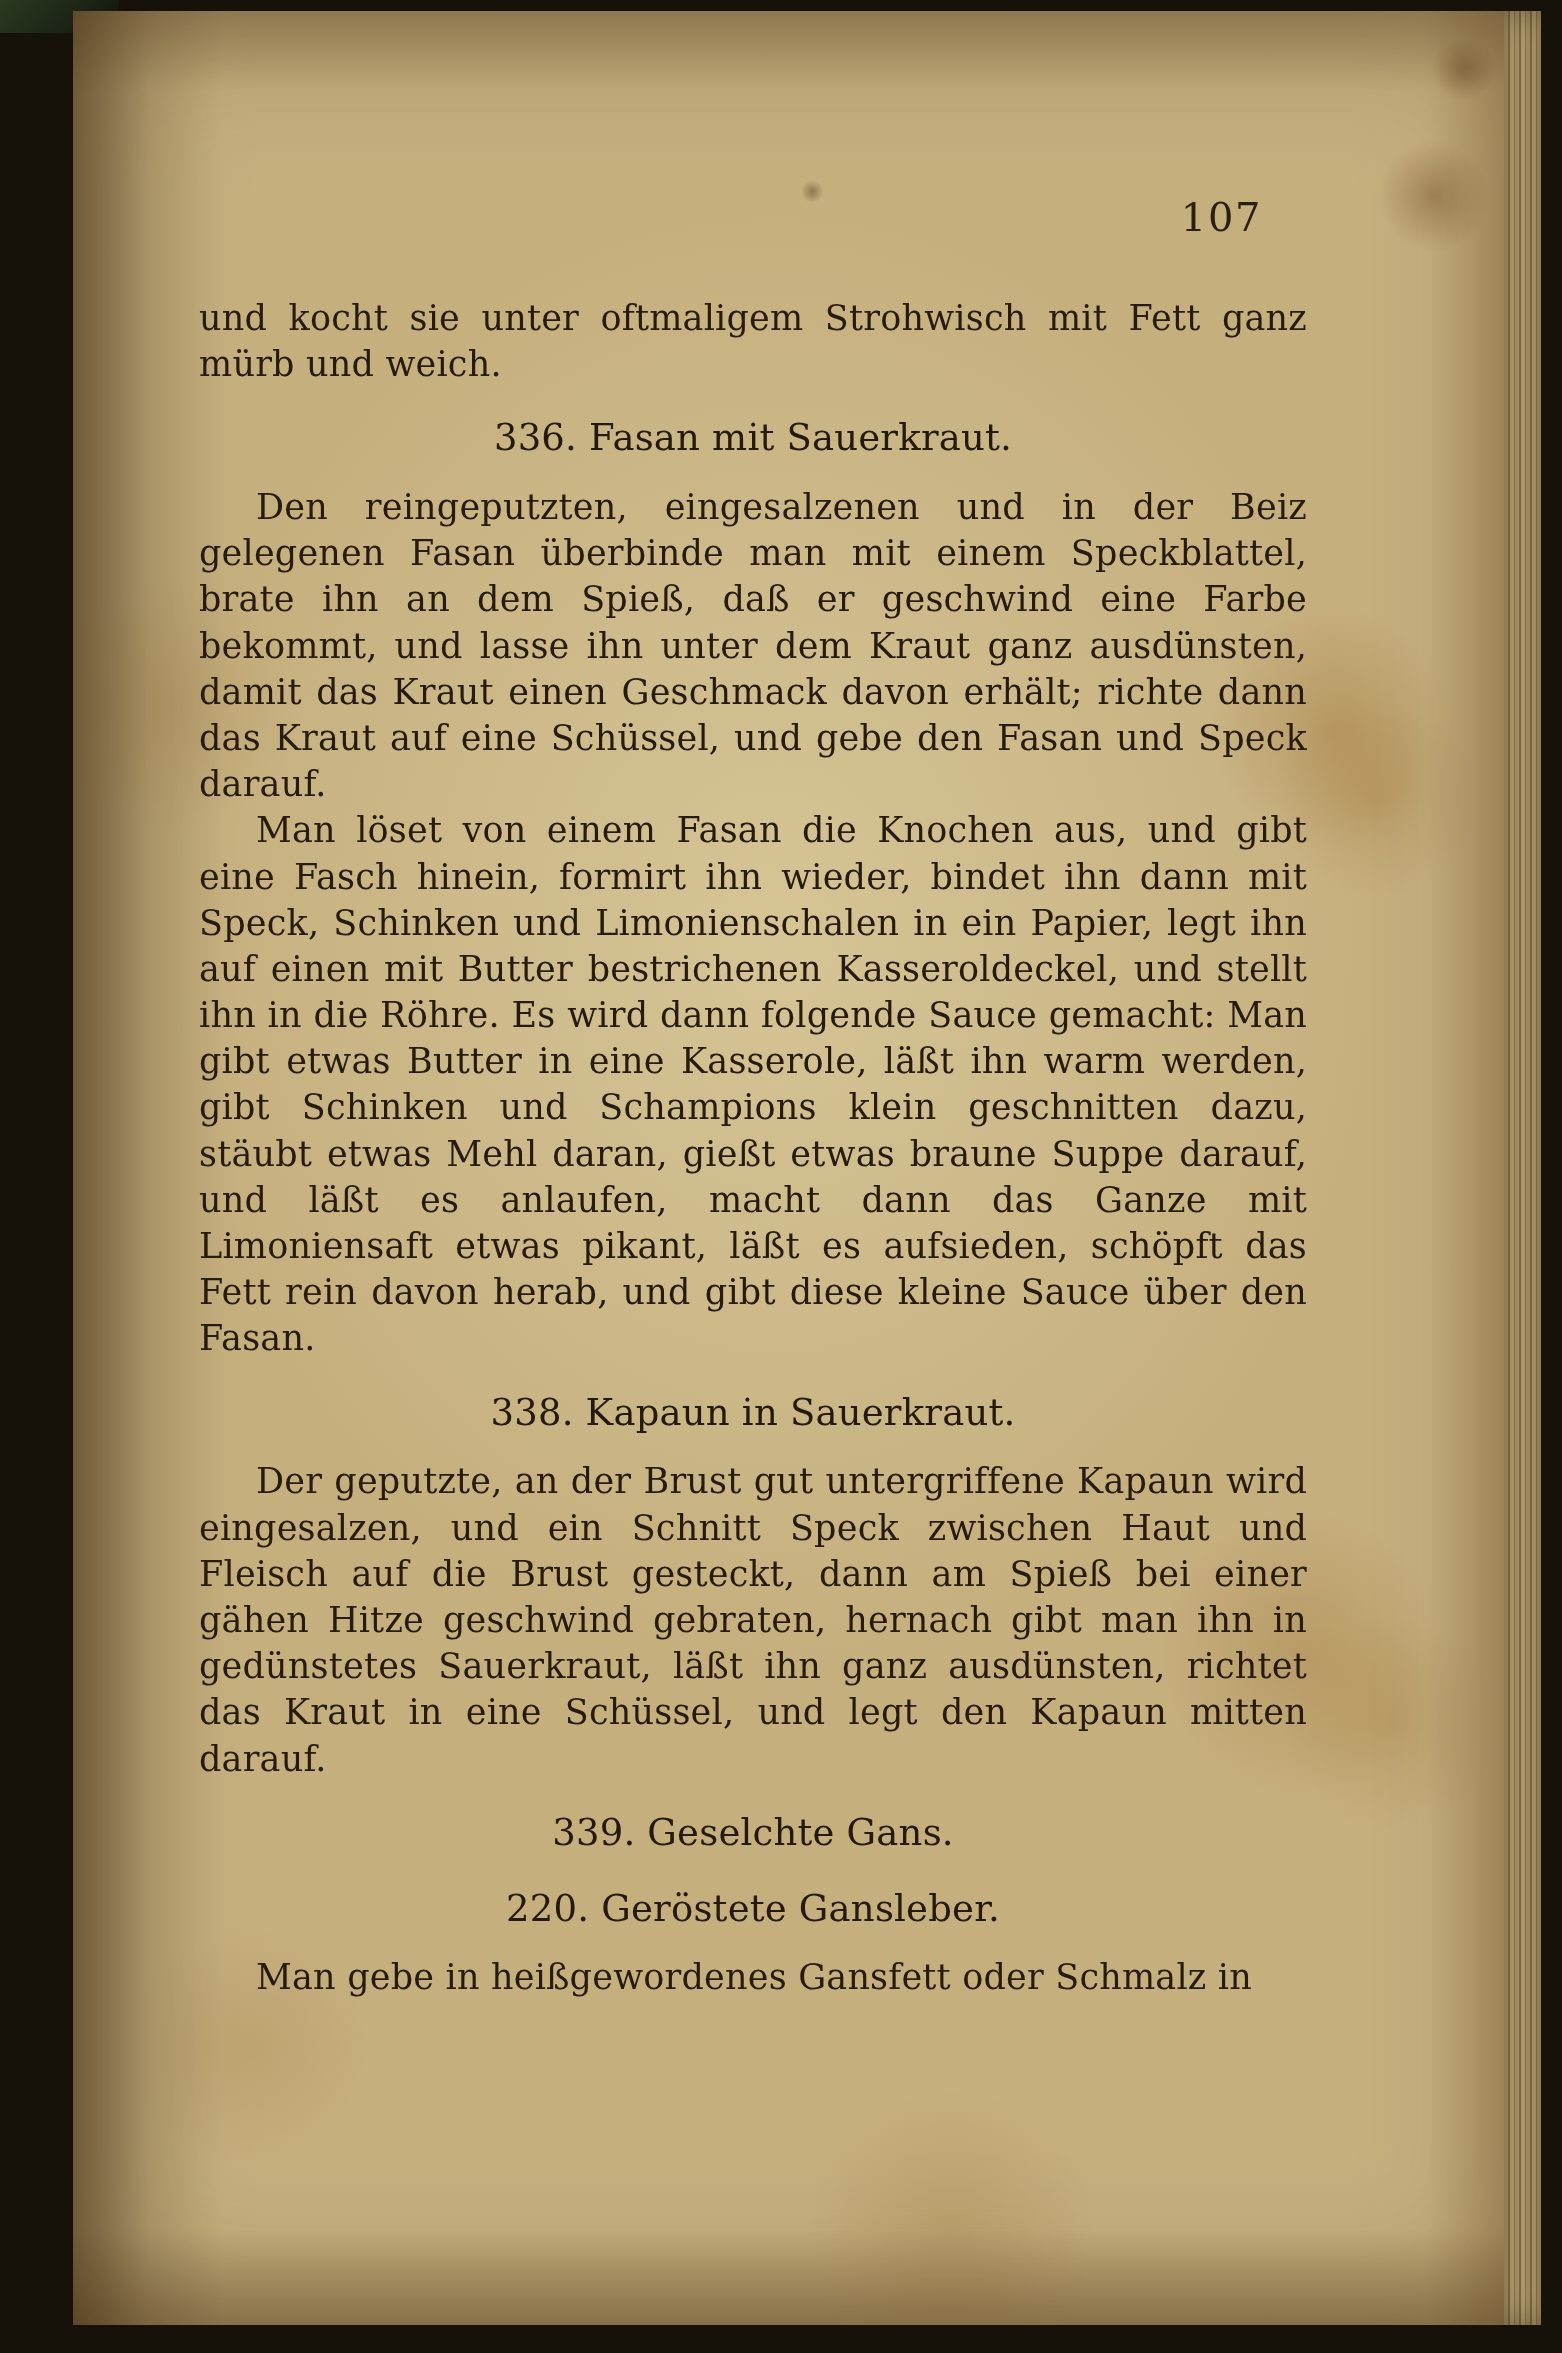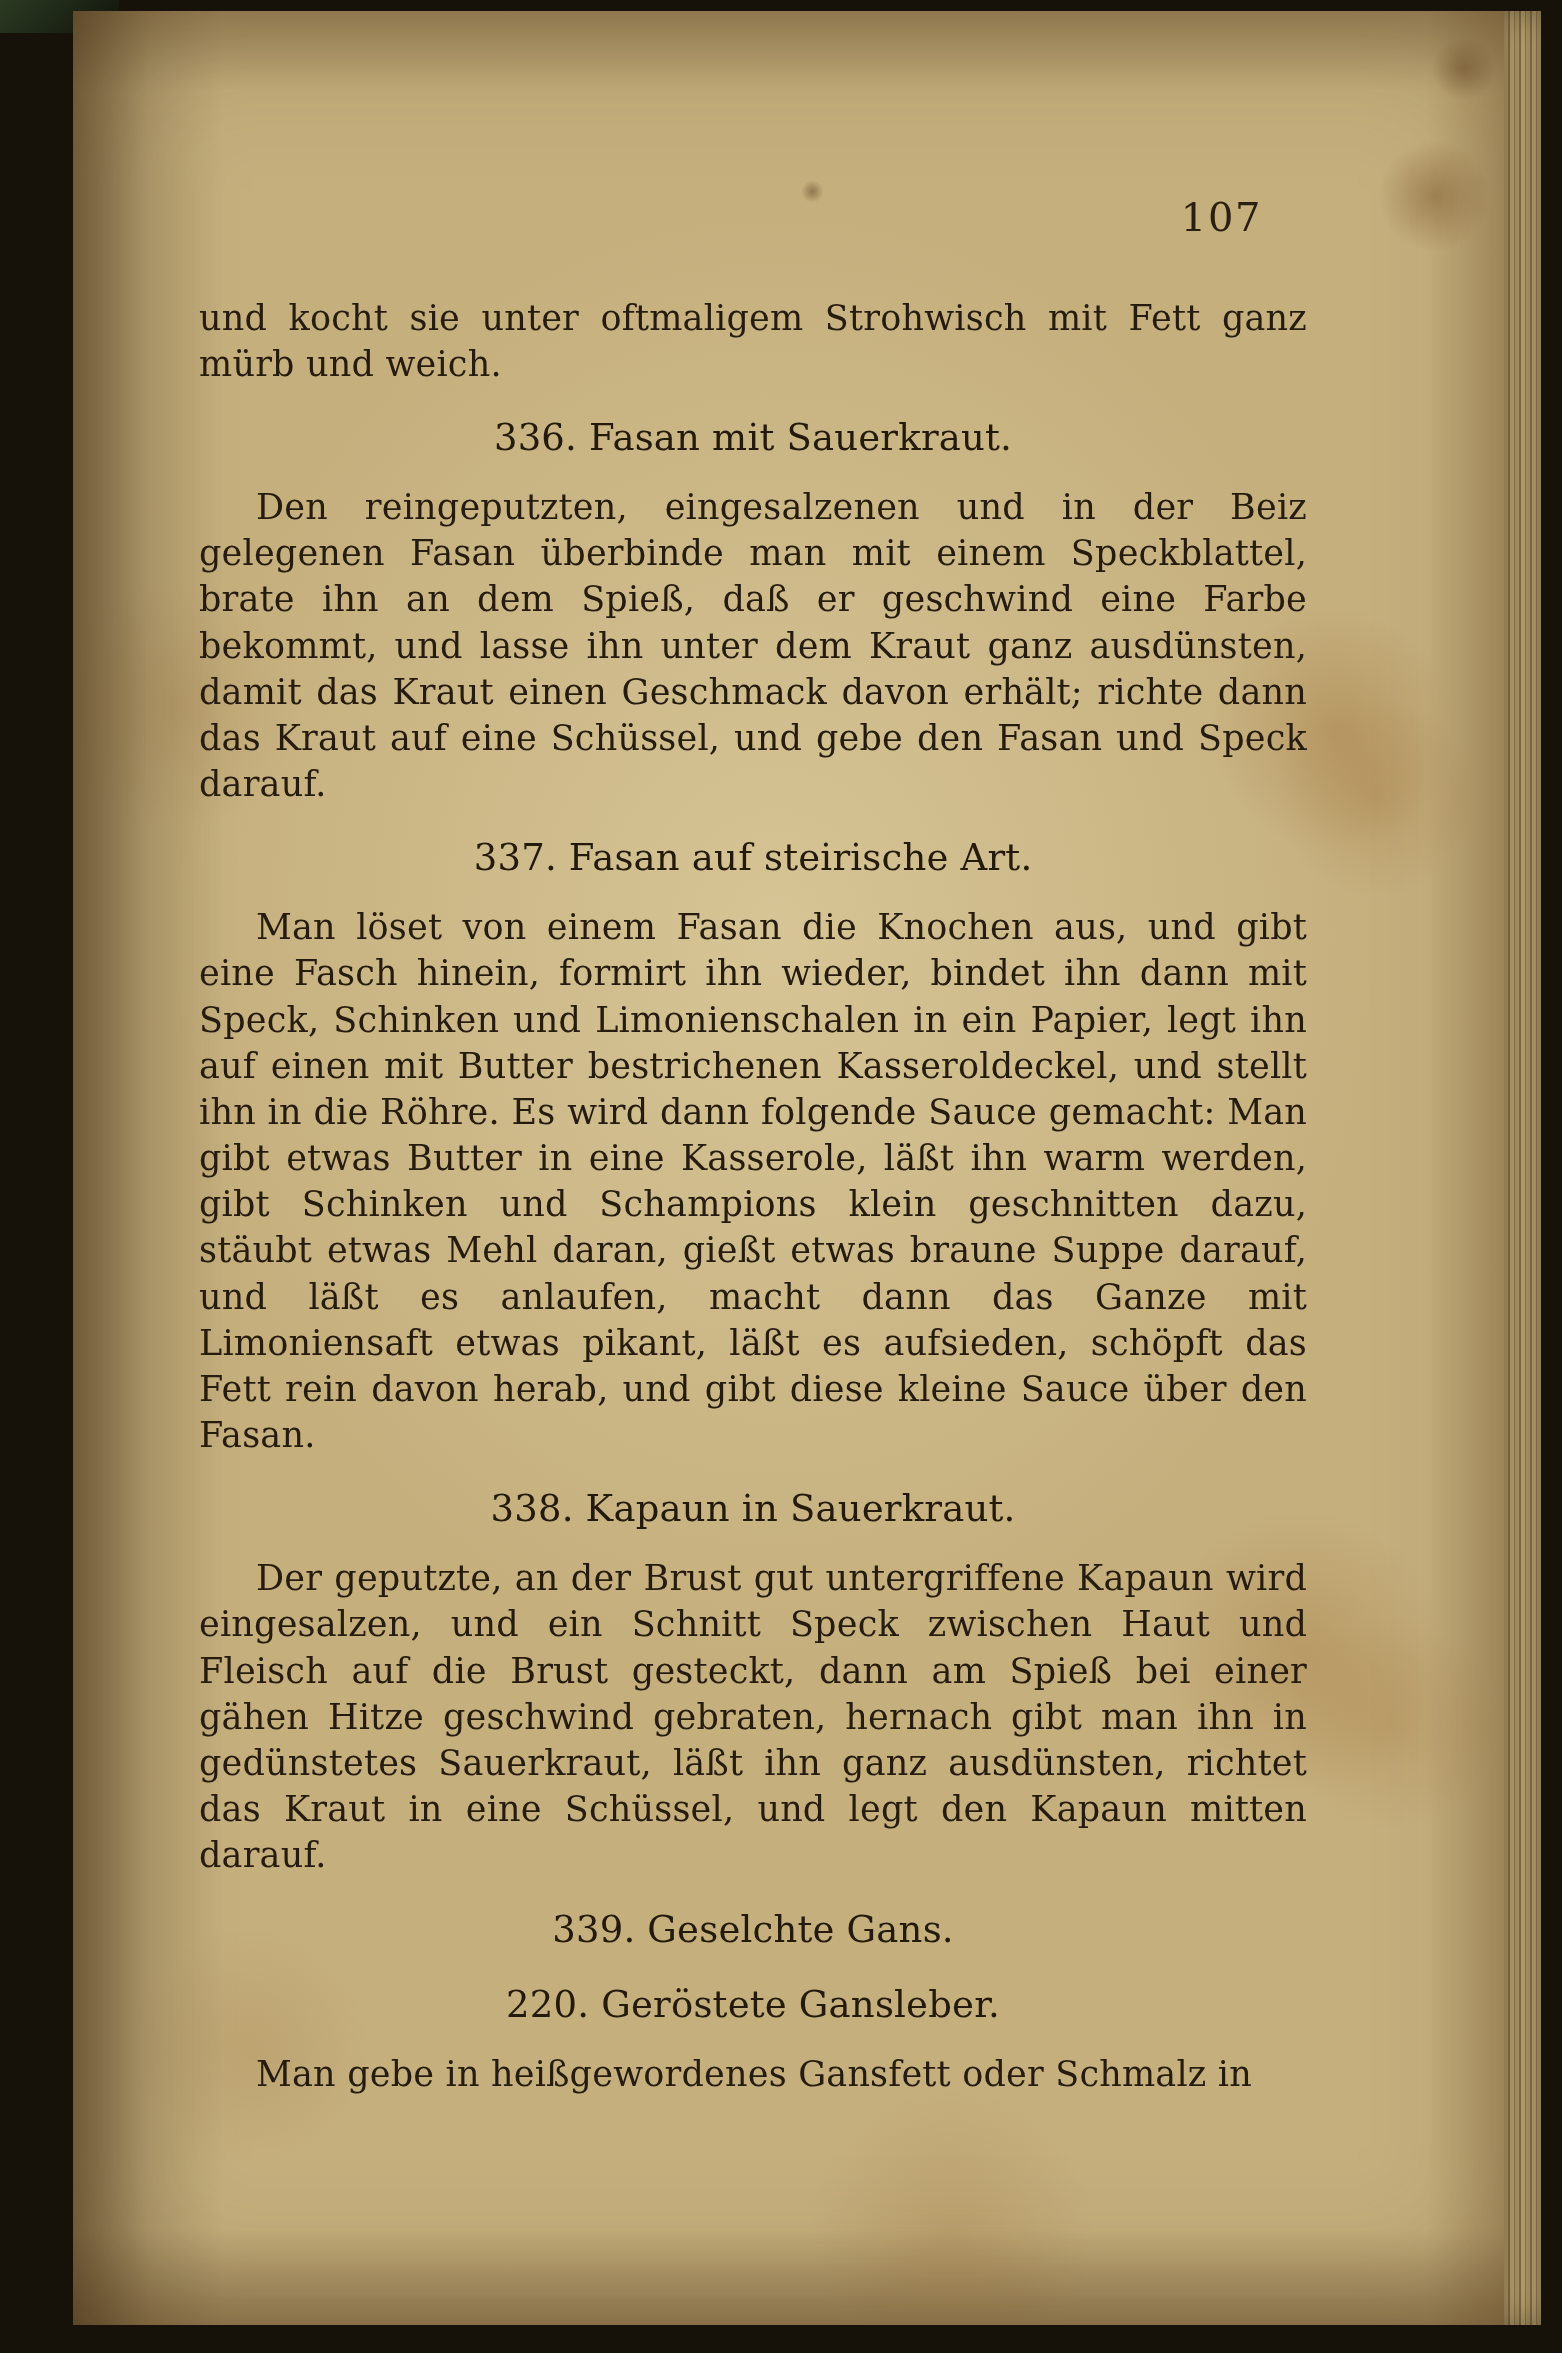--- a/index.html
+++ b/index.html
@@ -101,21 +101,20 @@
       <p class="page-number">107</p>
 
       <p class="para continuation">und kocht sie unter oftmaligem Strohwisch mit Fett ganz mürb und weich.</p>
 
       <div>
         <p class="recipe-heading">336. Fasan mit Sauerkraut.</p>
         <p class="para">Den reingeputzten, eingesalzenen und in der Beiz gelegenen Fasan überbinde man mit einem Speckblattel, brate ihn an dem Spieß, daß er geschwind eine Farbe bekommt, und lasse ihn unter dem Kraut ganz ausdünsten, damit das Kraut einen Geschmack davon erhält; richte dann das Kraut auf eine Schüssel, und gebe den Fasan und Speck darauf.</p>
       </div>
 
       <div>
-        <p class="recipe-heading">337. Fasan auf steirische Art.</p>
         <p class="para">Man löset von einem Fasan die Knochen aus, und gibt eine Fasch hinein, formirt ihn wieder, bindet ihn dann mit Speck, Schinken und Limonienschalen in ein Papier, legt ihn auf einen mit Butter bestrichenen Kasseroldeckel, und stellt ihn in die Röhre. Es wird dann folgende Sauce gemacht: Man gibt etwas Butter in eine Kasserole, läßt ihn warm werden, gibt Schinken und Schampions klein geschnitten dazu, stäubt etwas Mehl daran, gießt etwas braune Suppe darauf, und läßt es anlaufen, macht dann das Ganze mit Limoniensaft etwas pikant, läßt es aufsieden, schöpft das Fett rein davon herab, und gibt diese kleine Sauce über den Fasan.</p>
       </div>
 
       <div>
         <p class="recipe-heading">338. Kapaun in Sauerkraut.</p>
         <p class="para">Der geputzte, an der Brust gut untergriffene Kapaun wird eingesalzen, und ein Schnitt Speck zwischen Haut und Fleisch auf die Brust gesteckt, dann am Spieß bei einer gähen Hitze geschwind gebraten, hernach gibt man ihn in gedünstetes Sauerkraut, läßt ihn ganz ausdünsten, richtet das Kraut in eine Schüssel, und legt den Kapaun mitten darauf.</p>
       </div>
 
       <div>
         <p class="recipe-heading">339. Geselchte Gans.</p>

